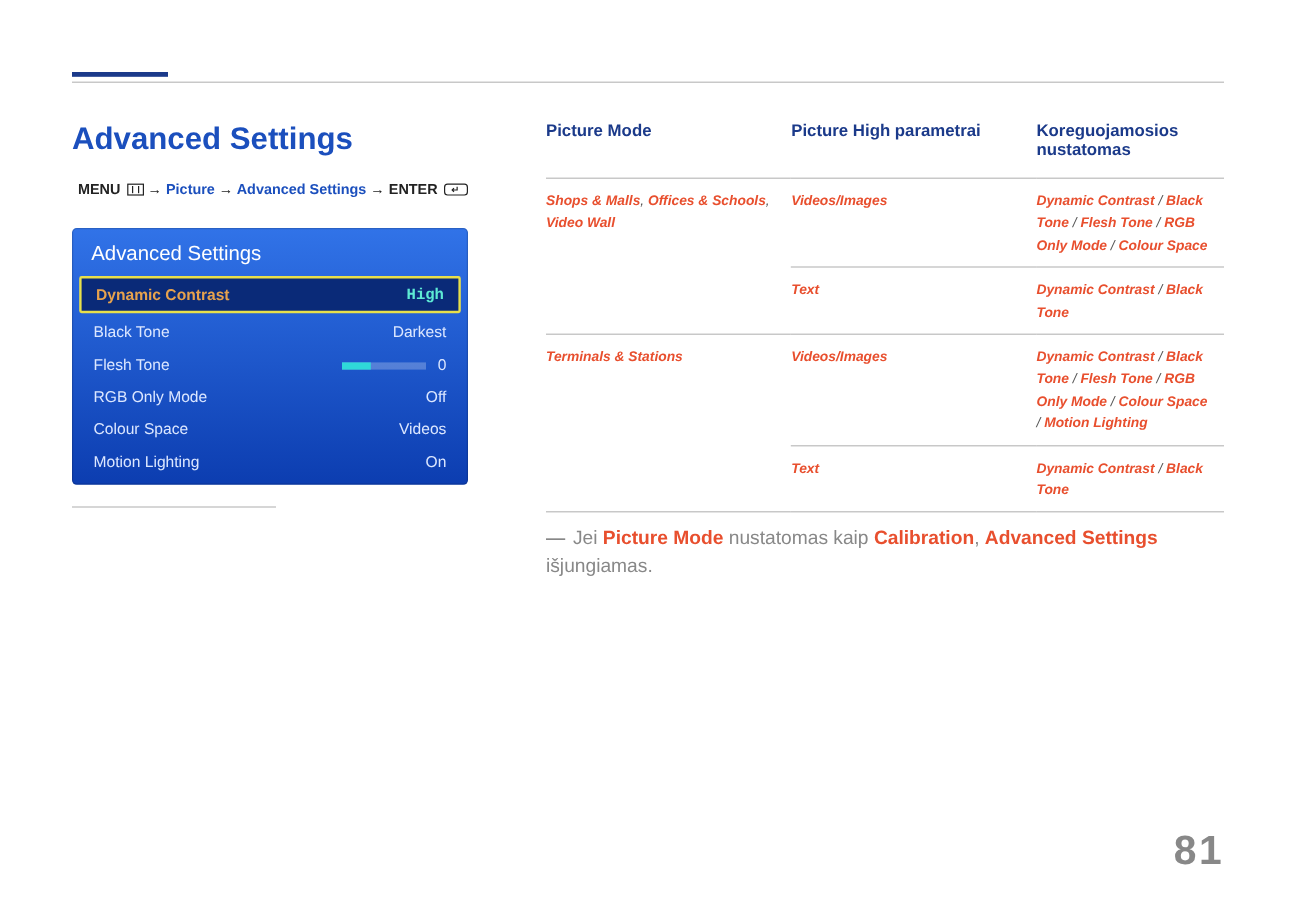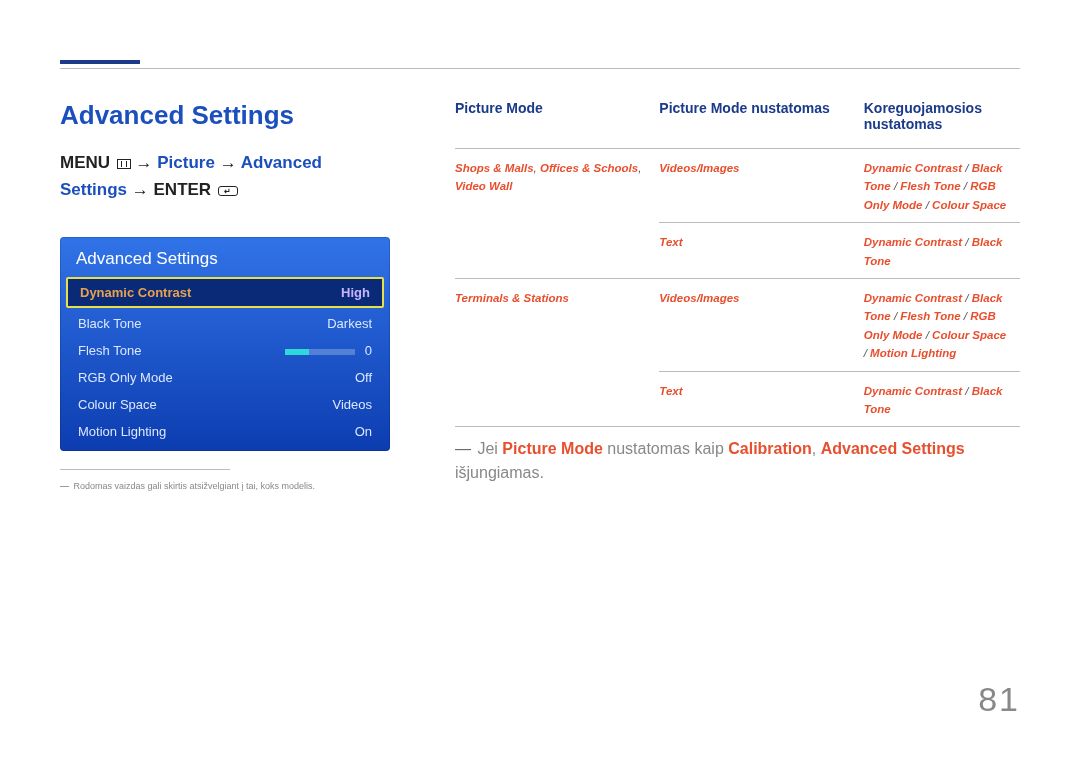--- a/index.html
+++ b/index.html
@@ -37,25 +37,26 @@
   .right-col { flex: 1; }
 
   h1.title {
     color: #1b4fbd;
     font-size: 26px;
     font-weight: 700;
     margin-bottom: 18px;
   }
 
   .breadcrumb {
-    font-size: 17px;
+    font-size: 12px;
     font-weight: 700;
     color: #222;
-    margin-bottom: 34px;
+    margin-bottom: 22px;
     line-height: 1.6;
+    text-align: right;
   }
   .breadcrumb .step-link { color: #1b4fbd; font-weight: 700; }
   .breadcrumb .arrow { color: #222; font-weight: 400; }
   .icon-box {
     display: inline-block;
     width: 14px; height: 10px;
     border: 1px solid #222;
     vertical-align: -1px;
     margin-left: 2px;
     position: relative;
@@ -101,21 +102,21 @@
     color: #dce7ff;
   }
   .osd-row.selected {
     background: #0a2a78;
     border: 2px solid #e8e04a;
     margin: 2px 6px;
     border-radius: 2px;
     padding: 6px 12px;
   }
   .osd-row.selected .label { color: #e7a24d; font-weight:700; }
-  .osd-row.selected .value { color: #c4b5fd; font-weight:700; }
+  .osd-row.selected .value { color: #5eead4; font-weight:700;font-family:Liberation Mono, monospace; }
   .osd-row .label { }
   .osd-row .value { text-align: right; }
   .slider {
     display:inline-block; width:70px; height:6px;
     background: rgba(255,255,255,.25);
     margin-right:10px;
     position:relative; vertical-align:middle;
   }
   .slider::before{
     content:""; position:absolute; left:0; top:0; bottom:0;
@@ -162,24 +163,24 @@
     font-size: 16px;
     color:#888;
     padding-top: 10px;
     line-height:1.5;
   }
   .below-table-note .dash { color:#666; margin-right:2px; }
 
   .page-number {
     position:absolute;
     right: 60px;
-    bottom: 44px;
+    bottom: 34px;
     font-size: 34px;
     color:#888;
-    font-weight:400;
+    font-weight:700;
     letter-spacing:2px;
     margin-left:32px;
   }
 </style>
 </head>
 <body>
 
 <div class="page">
   <div class="top-accent"></div>
   <div class="top-rule"></div>
@@ -224,32 +225,28 @@
               <span class="value"><span>Videos</span></span>
             </div>
             <div class="osd-row">
               <span class="label">Motion Lighting</span>
               <span class="value"><span>On</span></span>
             </div>
           </div>
       </div>
 
       <div class="divider-short"></div>
-      <div class="footnote">
-        <span class="dash">―</span>
-        <span>Rodomas vaizdas gali skirtis atsižvelgiant į tai, koks modelis.</span>
-      </div>
     </div>
 
     <div class="right-col">
       <table class="tbl">
         <thead>
           <tr>
             <th>Picture Mode</th>
-            <th>Picture Mode nustatomas</th>
+            <th>Picture High parametrai</th>
             <th>Koreguojamosios nustatomas</th>
           </tr>
         </thead>
         <tbody id="tbl-body">
             <tr>
               <td rowspan="2"><span class="em">Shops &amp; Malls</span><span class="sep">, </span><span class="em">Offices &amp; Schools</span><span class="sep">, </span><span class="em">Video Wall</span></td>
               <td><span class="em">Videos/Images</span></td>
               <td><span class="em">Dynamic Contrast</span><span class="sep"> / </span><span class="em">Black Tone</span><span class="sep"> / </span><span class="em">Flesh Tone</span><span class="sep"> / </span><span class="em">RGB Only Mode</span><span class="sep"> / </span><span class="em">Colour Space</span></td>
             </tr>
             <tr>

